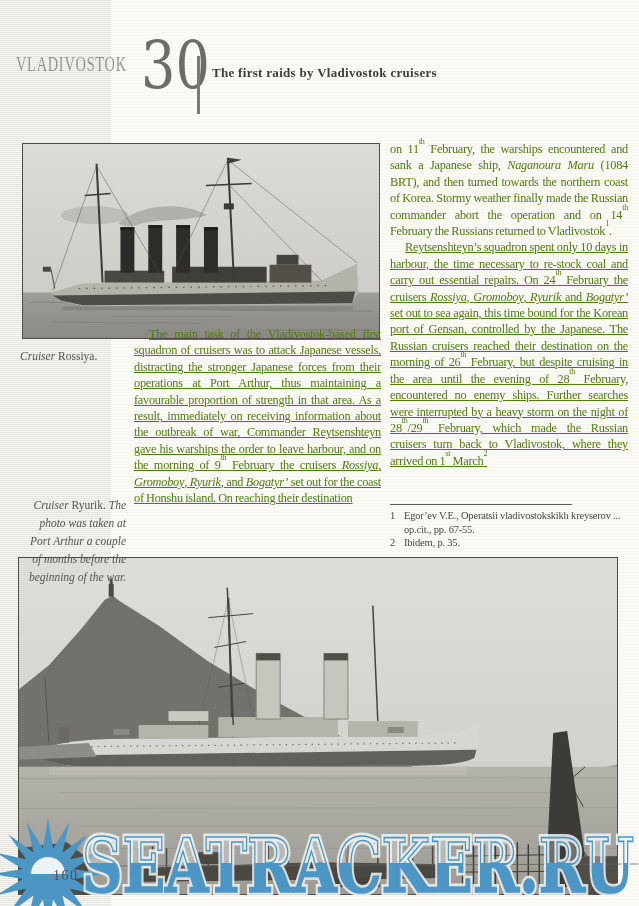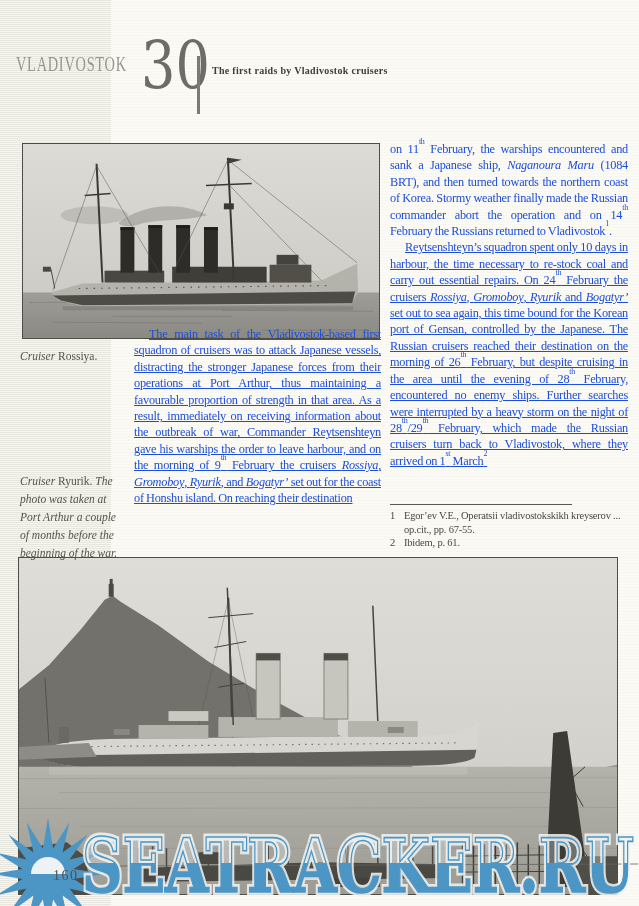--- a/index.html
+++ b/index.html
@@ -24,35 +24,35 @@
     transform:scaleX(0.72);transform-origin:0 50%;
   }
   .chapter-num{
     position:absolute;left:141px;top:33px;z-index:2;
     font-family:"DejaVu Serif",serif;font-size:66px;line-height:1;color:#6d6c66;
     transform:scaleX(0.82);transform-origin:0 0;
   }
   .chapter-bar{position:absolute;left:197px;top:56px;width:3px;height:58px;background:#7b7a74;z-index:2;}
   .chapter-title{
     position:absolute;left:212px;top:65px;width:320px;margin:0;z-index:2;
-    font-size:10px;font-weight:bold;color:#3e3d39;letter-spacing:0.3px;
+    font-size:13px;font-weight:bold;color:#3e3d39;letter-spacing:0.3px;
   }
   
   .photo{position:absolute;z-index:1;border:1px solid #4e4d48;box-sizing:border-box;background:#d6d5cf;}
   .photo svg{display:block;width:100%;height:100%;}
   #photo-rossiya{left:22px;top:143px;width:358px;height:196px;}
   #photo-harbour{left:18px;top:557px;width:600px;height:338px;}
   
   .caption{position:absolute;left:20px;width:106px;z-index:2;
     font-size:11.5px;line-height:18px;color:#55534d;}
   #caption-rossiya{top:347px;}
-  #caption-ryurik{top:472px;}
+  #caption-ryurik{top:496px;text-align:right;}
   .caption i{font-style:italic;}
   
-  .col{position:absolute;z-index:2;font-size:12.3px;line-height:16.4px;color:#1d4ed8;
+  .col{position:absolute;z-index:2;font-size:12.3px;line-height:16.4px;color:#4d7c0f;
     text-align:justify;letter-spacing:-0.25px;word-spacing:-0.5px;}
   .col p{margin:0;}
   .col p.indent{text-indent:15px;text-decoration:underline;}
   #col-left{left:134px;top:326px;width:247px;}
   #col-right{left:390px;top:141px;width:238px;}
   .col sup,.footnotes sup{font-size:8px;line-height:0;position:relative;top:-4px;}
   
   .fn-rule{position:absolute;left:390px;top:504px;width:182px;height:1px;background:#5a5852;z-index:2;}
   .footnotes{position:absolute;left:390px;top:509px;width:245px;z-index:2;
     font-size:10.5px;line-height:13.6px;color:#4a4843;letter-spacing:-0.2px;}
@@ -155,21 +155,21 @@
   </div>
 
   <div class="fn-rule"></div>
   <div class="footnotes">
     <div class="fn">
       <span class="num">1</span>
       <span class="txt">Egor’ev V.E., Operatsii vladivostokskikh kreyserov ... op.cit., pp. 67-55.</span>
     </div>
     <div class="fn">
       <span class="num">2</span>
-      <span class="txt">Ibidem, p. 61.</span>
+      <span class="txt">Ibidem, p. 35.</span>
     </div>
   </div>
 
   <figure class="photo" id="photo-harbour" style="margin:0;">
     <svg viewBox="0 0 600 338" preserveAspectRatio="none">
       <defs>
         <linearGradient id="sky2" x1="0" y1="0" x2="0" y2="1">
           <stop offset="0" stop-color="#deddd7"></stop>
             <stop offset="1" stop-color="#cbcac4"></stop>
         </linearGradient>

